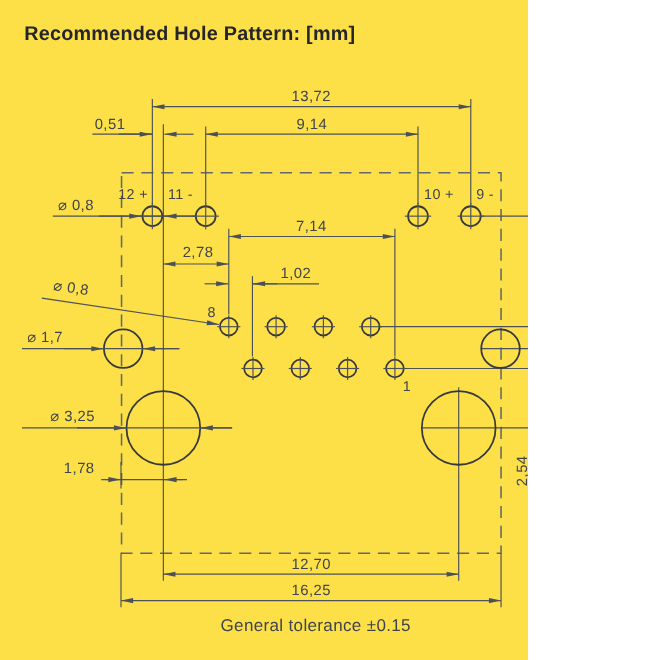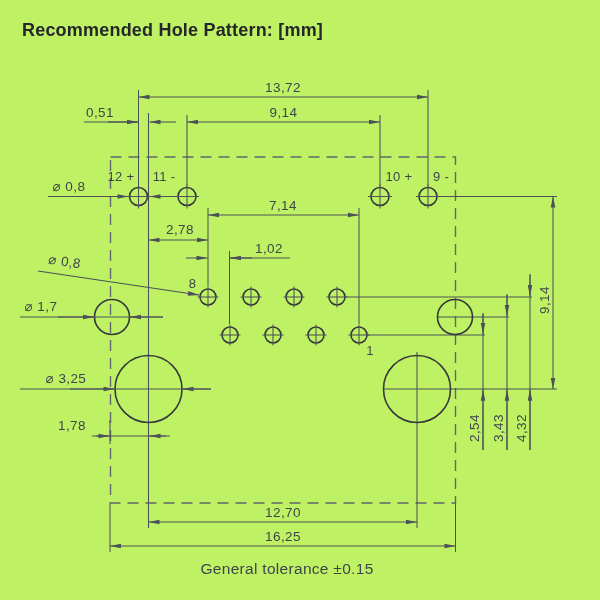--- a/index.html
+++ b/index.html
@@ -1,16 +1,16 @@
 <!DOCTYPE html>
 <html><head>
 <meta charset="utf-8">
 <style>
   html,body{margin:0;padding:0;background:#ffffff;}
-  .stage{position:relative;width:600px;height:600px;background:#bef264;overflow:hidden;
+  .stage{position:relative;width:480px;height:600px;background:#fde047;overflow:hidden;
          font-family:"Liberation Sans","DejaVu Sans",sans-serif;}
   svg{position:absolute;left:0;top:0;}
   .thin{stroke:#4c5058;stroke-width:1.05;fill:none;}
   .thick{stroke:#37383c;stroke-width:1.6;fill:none;}
   .dash{stroke:#63666c;stroke-width:1.4;fill:none;stroke-dasharray:11 7;}
   .dimtxt{font-size:13.5px;fill:#3f444c;letter-spacing:.4px;}
   .pintxt{font-size:13px;fill:#3f444c;letter-spacing:.3px;}
   .diatxt{font-size:13.5px;fill:#3f444c;letter-spacing:.4px;}
   .titletxt{font-size:18px;font-weight:bold;fill:#26262a;letter-spacing:.2px;}
   .foottxt{font-size:15.5px;fill:#3f444c;letter-spacing:.3px;}

